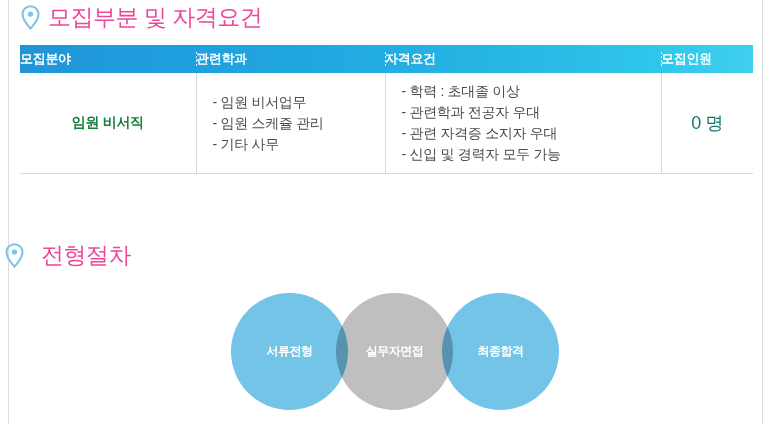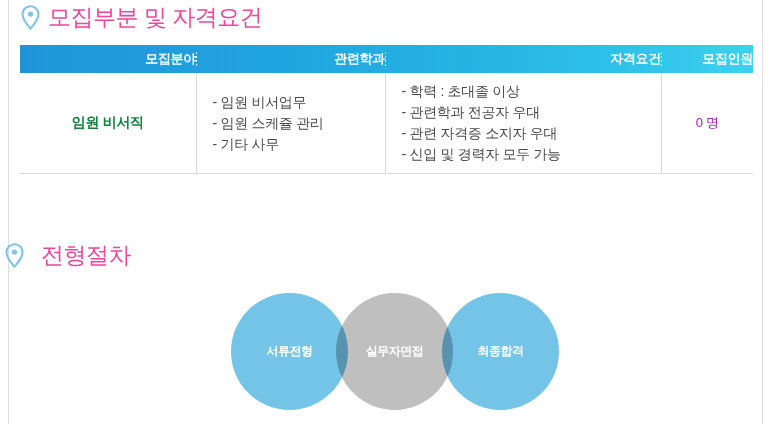--- a/index.html
+++ b/index.html
@@ -69,21 +69,21 @@
     border-collapse: collapse;
     table-layout: fixed;
   }
   .recruit-table thead th {
     height: 28px;
     padding: 0;
     color: #ffffff;
     font-size: 13px;
     font-weight: bold;
     letter-spacing: -0.3px;
-    text-align: right;
+    text-align: left;
     background: transparent;
     position: relative;
     vertical-align: middle;
   }
   .thead-row {
     background: linear-gradient(to right,
         #1f95d8 0%,
         #1f9ddd 18%,
         #21a6e0 38%,
         #25b4e4 62%,
@@ -118,22 +118,22 @@
 
   .cell-field {
     text-align: center;
     font-size: 14px;
     font-weight: bold;
     color: #15803d;
     letter-spacing: -0.3px;
   }
   .cell-count {
     text-align: center;
-    font-size: 13px;
-    color: #a21caf;
+    font-size: 18px;
+    color: #0f766e;
     letter-spacing: -0.3px;
   }
   .cell-list {
     padding: 0 0 0 16px !important;
   }
   .cell-list ul {
     margin: 0;
     padding: 0;
     list-style: none;
   }

